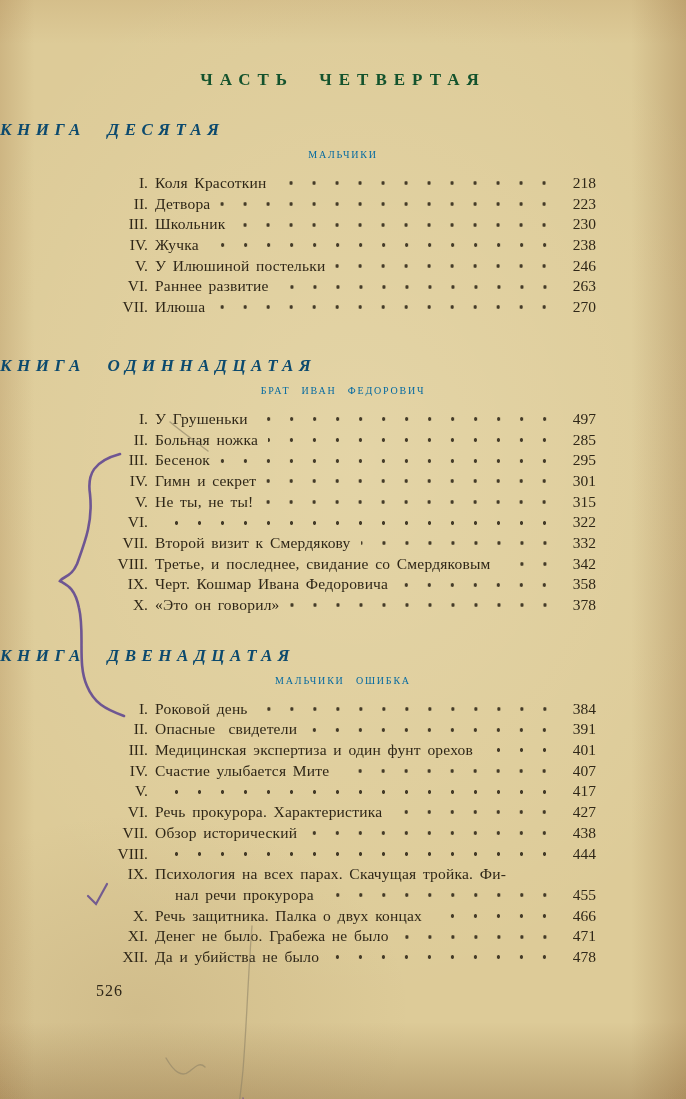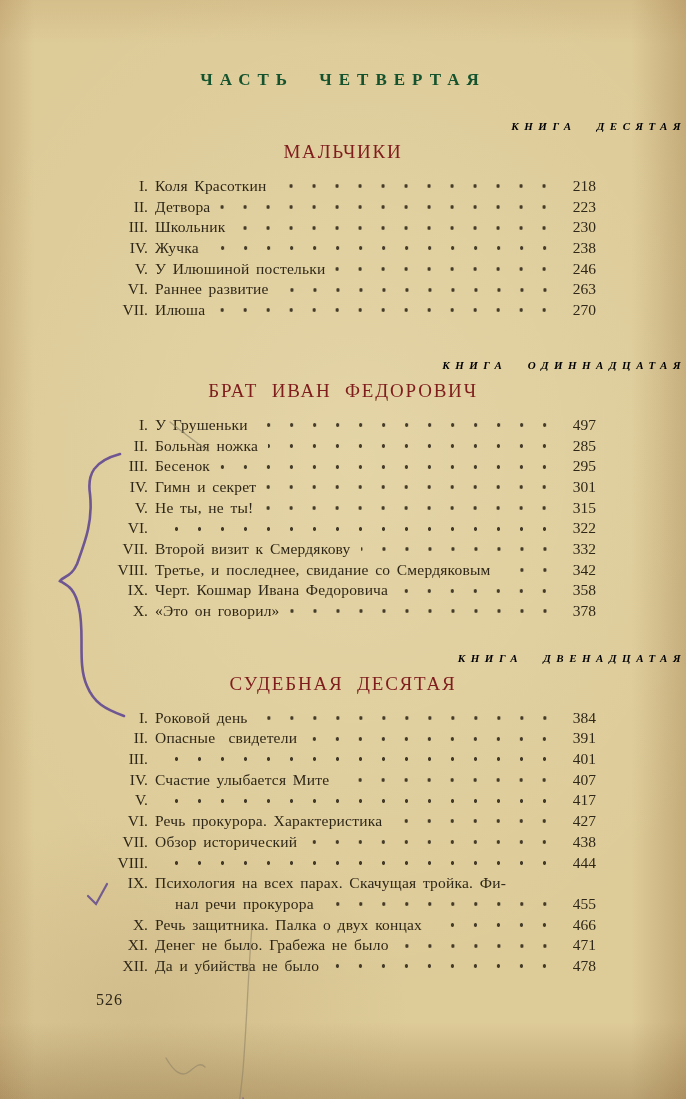--- a/index.html
+++ b/index.html
@@ -15,27 +15,27 @@
       radial-gradient(40% 18% at 20% 92%, rgba(120,85,45,.12) 0%, rgba(0,0,0,0) 100%),
       #ddcb98;
   }
   .page{position:relative;width:100%;height:100%;}
   .part-title{
     margin:70px 0 0;text-align:center;font-weight:bold;
     font-size:17px;letter-spacing:7px;word-spacing:14px;color:#14532d;
   }
   .book{margin:0;}
   .book-title{
-    margin:30px 0 0;text-align:right;font-weight:bold;font-style:italic;
-    font-size:11px;letter-spacing:5.5px;word-spacing:12px;color:#000000;
+    margin:30px 0 0;text-align:left;font-weight:bold;font-style:italic;
+    font-size:17px;letter-spacing:5.5px;word-spacing:12px;color:#0c4a6e;
   }
   .book.second .book-title{margin-top:38px;}
   .book-subtitle{
     margin:9px 0 0;text-align:center;font-weight:normal;
-    font-size:19px;letter-spacing:1.8px;word-spacing:7px;color:#7f1d1d;
+    font-size:10px;letter-spacing:1.8px;word-spacing:7px;color:#0369a1;
   }
   .toc{margin:13px 0 0 96px;width:500px;}
   .toc-row{display:flex;align-items:baseline;height:20.7px;line-height:20.7px;font-size:15.5px;}
   .num{flex:0 0 52px;text-align:right;white-space:pre;}
   .title{padding-left:7px;white-space:pre;word-spacing:2.5px;letter-spacing:.2px;}
   .leader{
     flex:1 1 auto;align-self:center;height:10px;margin:0 6px 0 10px;
     background:radial-gradient(circle, rgba(47,39,24,.88) 1.6px, rgba(0,0,0,0) 2px) right center / 23px 10px repeat-x;
   }
   .pg{flex:0 0 34px;text-align:right;white-space:pre;}
@@ -178,38 +178,39 @@
     <span class="num">X.</span>
     <span class="title">«Это он говорил»</span>
     <span class="leader"></span>
     <span class="pg">378</span>
   </div>
 </div>
   </section>
 
   <section class="book">
     <h2 class="book-title">КНИГА ДВЕНАДЦАТАЯ</h2>
-    <h3 class="book-subtitle">СУДЕБНАЯ ДЕСЯТАЯ</h3>
+    <h3 class="book-subtitle">МАЛЬЧИКИ ОШИБКА</h3>
     <div class="toc">
   <div class="toc-row">
     <span class="num">I.</span>
     <span class="title">Роковой день</span>
     <span class="leader"></span>
     <span class="pg">384</span>
   </div>
 
   <div class="toc-row">
     <span class="num">II.</span>
     <span class="title">Опасные  свидетели</span>
     <span class="leader"></span>
     <span class="pg">391</span>
   </div>
 
   <div class="toc-row">
     <span class="num">III.</span>
+    <span class="title">Медицинская экспертиза и один фунт орехов</span>
     <span class="leader"></span>
     <span class="pg">401</span>
   </div>
 
   <div class="toc-row">
     <span class="num">IV.</span>
     <span class="title">Счастие улыбается Мите</span>
     <span class="leader"></span>
     <span class="pg">407</span>
   </div>

